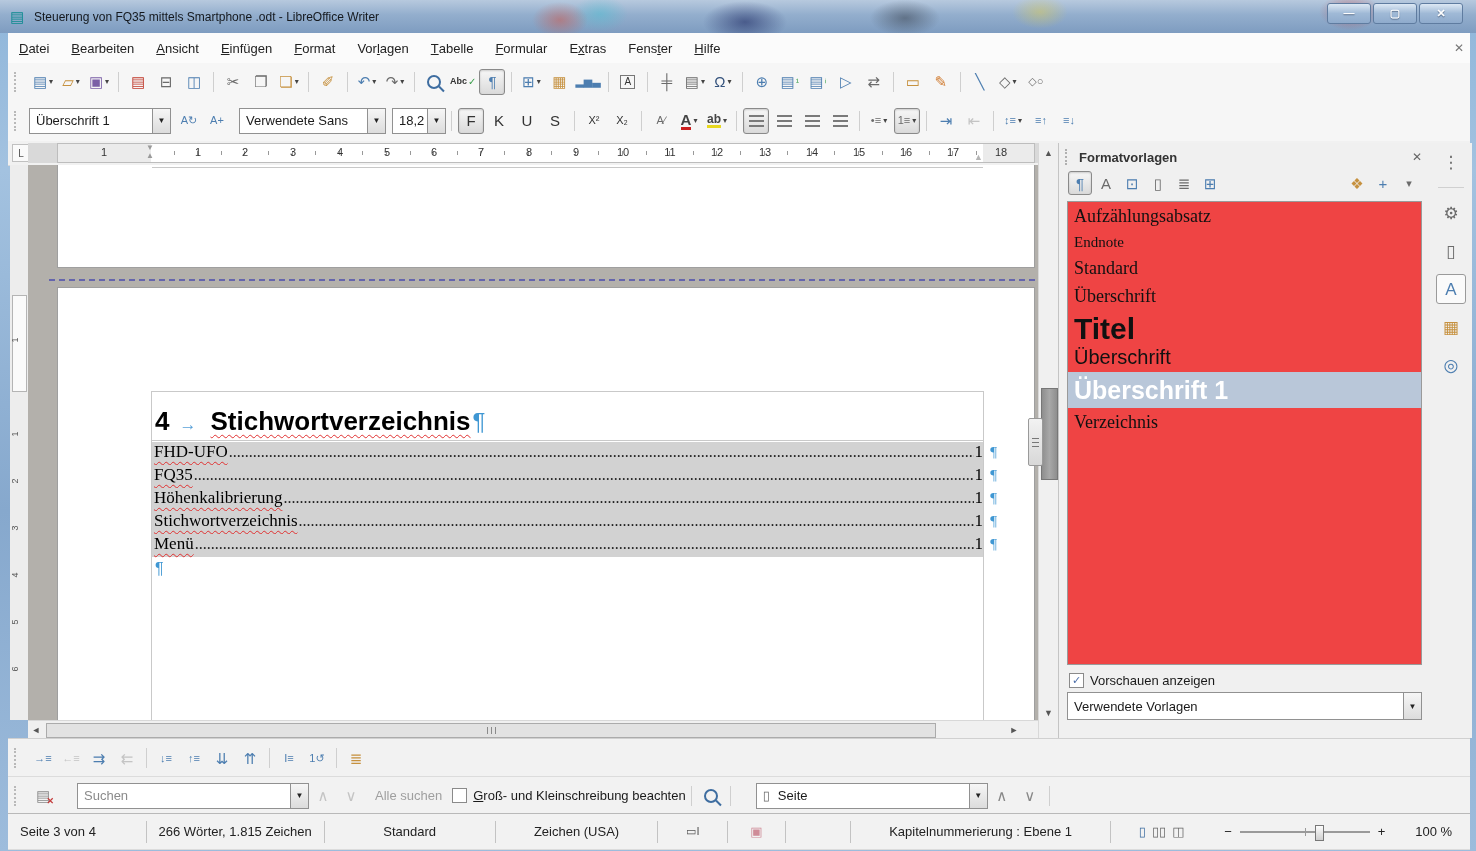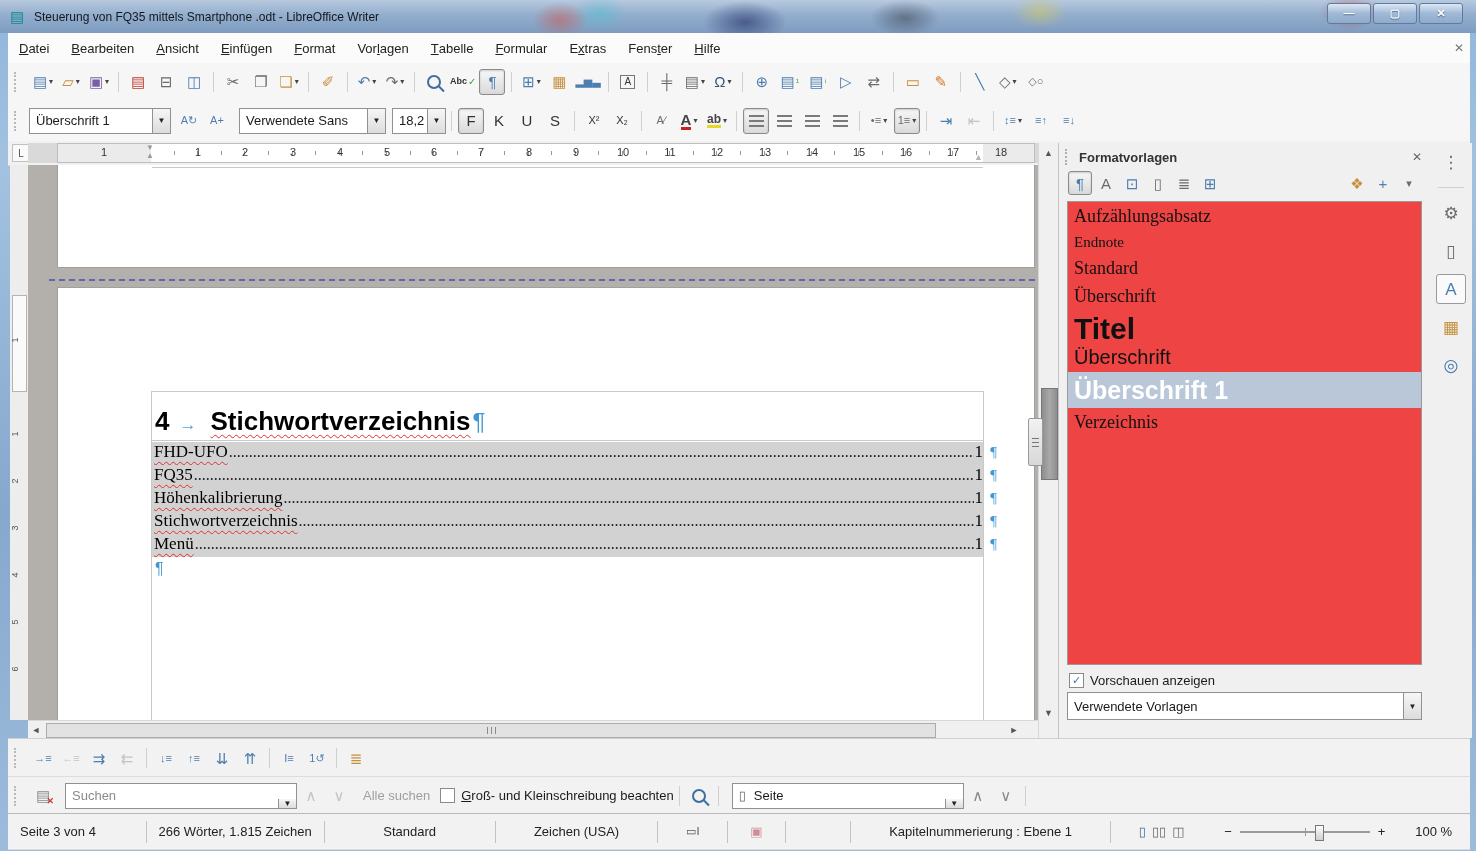--- a/index.html
+++ b/index.html
@@ -140,21 +140,21 @@
 
   .tabbar{left:1430px;top:143px;width:42px;height:595px;background:#f0f0f0;display:flex;flex-direction:column;align-items:center;}
   .tabbar .tb{width:28px;height:28px;margin:4px 0;}
   .tabbar .tb .g{font-size:17px;}
   .tabbar .tb.active{border-color:#9a9a9a;background:#fafafa;}
   .tab-div{width:26px;height:1px;background:#d0d0d0;margin:6px 0;}
 
   
   .listbar{top:738px;height:38px;background:#f2f2f2;border-top:1px solid #d0d0d0;}
   .findbar{top:776px;height:37px;background:#f2f2f2;border-top:1px solid #dcdcdc;}
-  .findbar .combo{width:230px;margin-left:8px;align-items:flex-end;}
+  .findbar .combo{width:230px;margin-left:20px;}
   .findbar .val.ph{color:#8a8a8a;}
   .lbl-dis{color:#9f9f9f;margin:0 10px;}
   .find-close{position:relative;}
   .find-close .badge{position:absolute;right:1px;bottom:2px;color:#c43b3b;font-size:9px;font-weight:bold;}
   .nav-combo{width:140px;}
   .nav-combo .pgicon{color:#6b6b6b;font-size:13px;margin:0 2px 0 6px;align-self:center;}
 
   
   .statusbar{top:813px;height:35px;background:#f2f2f2;border-top:1px solid #b9b9b9;display:flex;align-items:center;font-size:13px;color:#222;}
   .seg{height:22px;display:flex;align-items:center;padding:0 12px;white-space:nowrap;}

